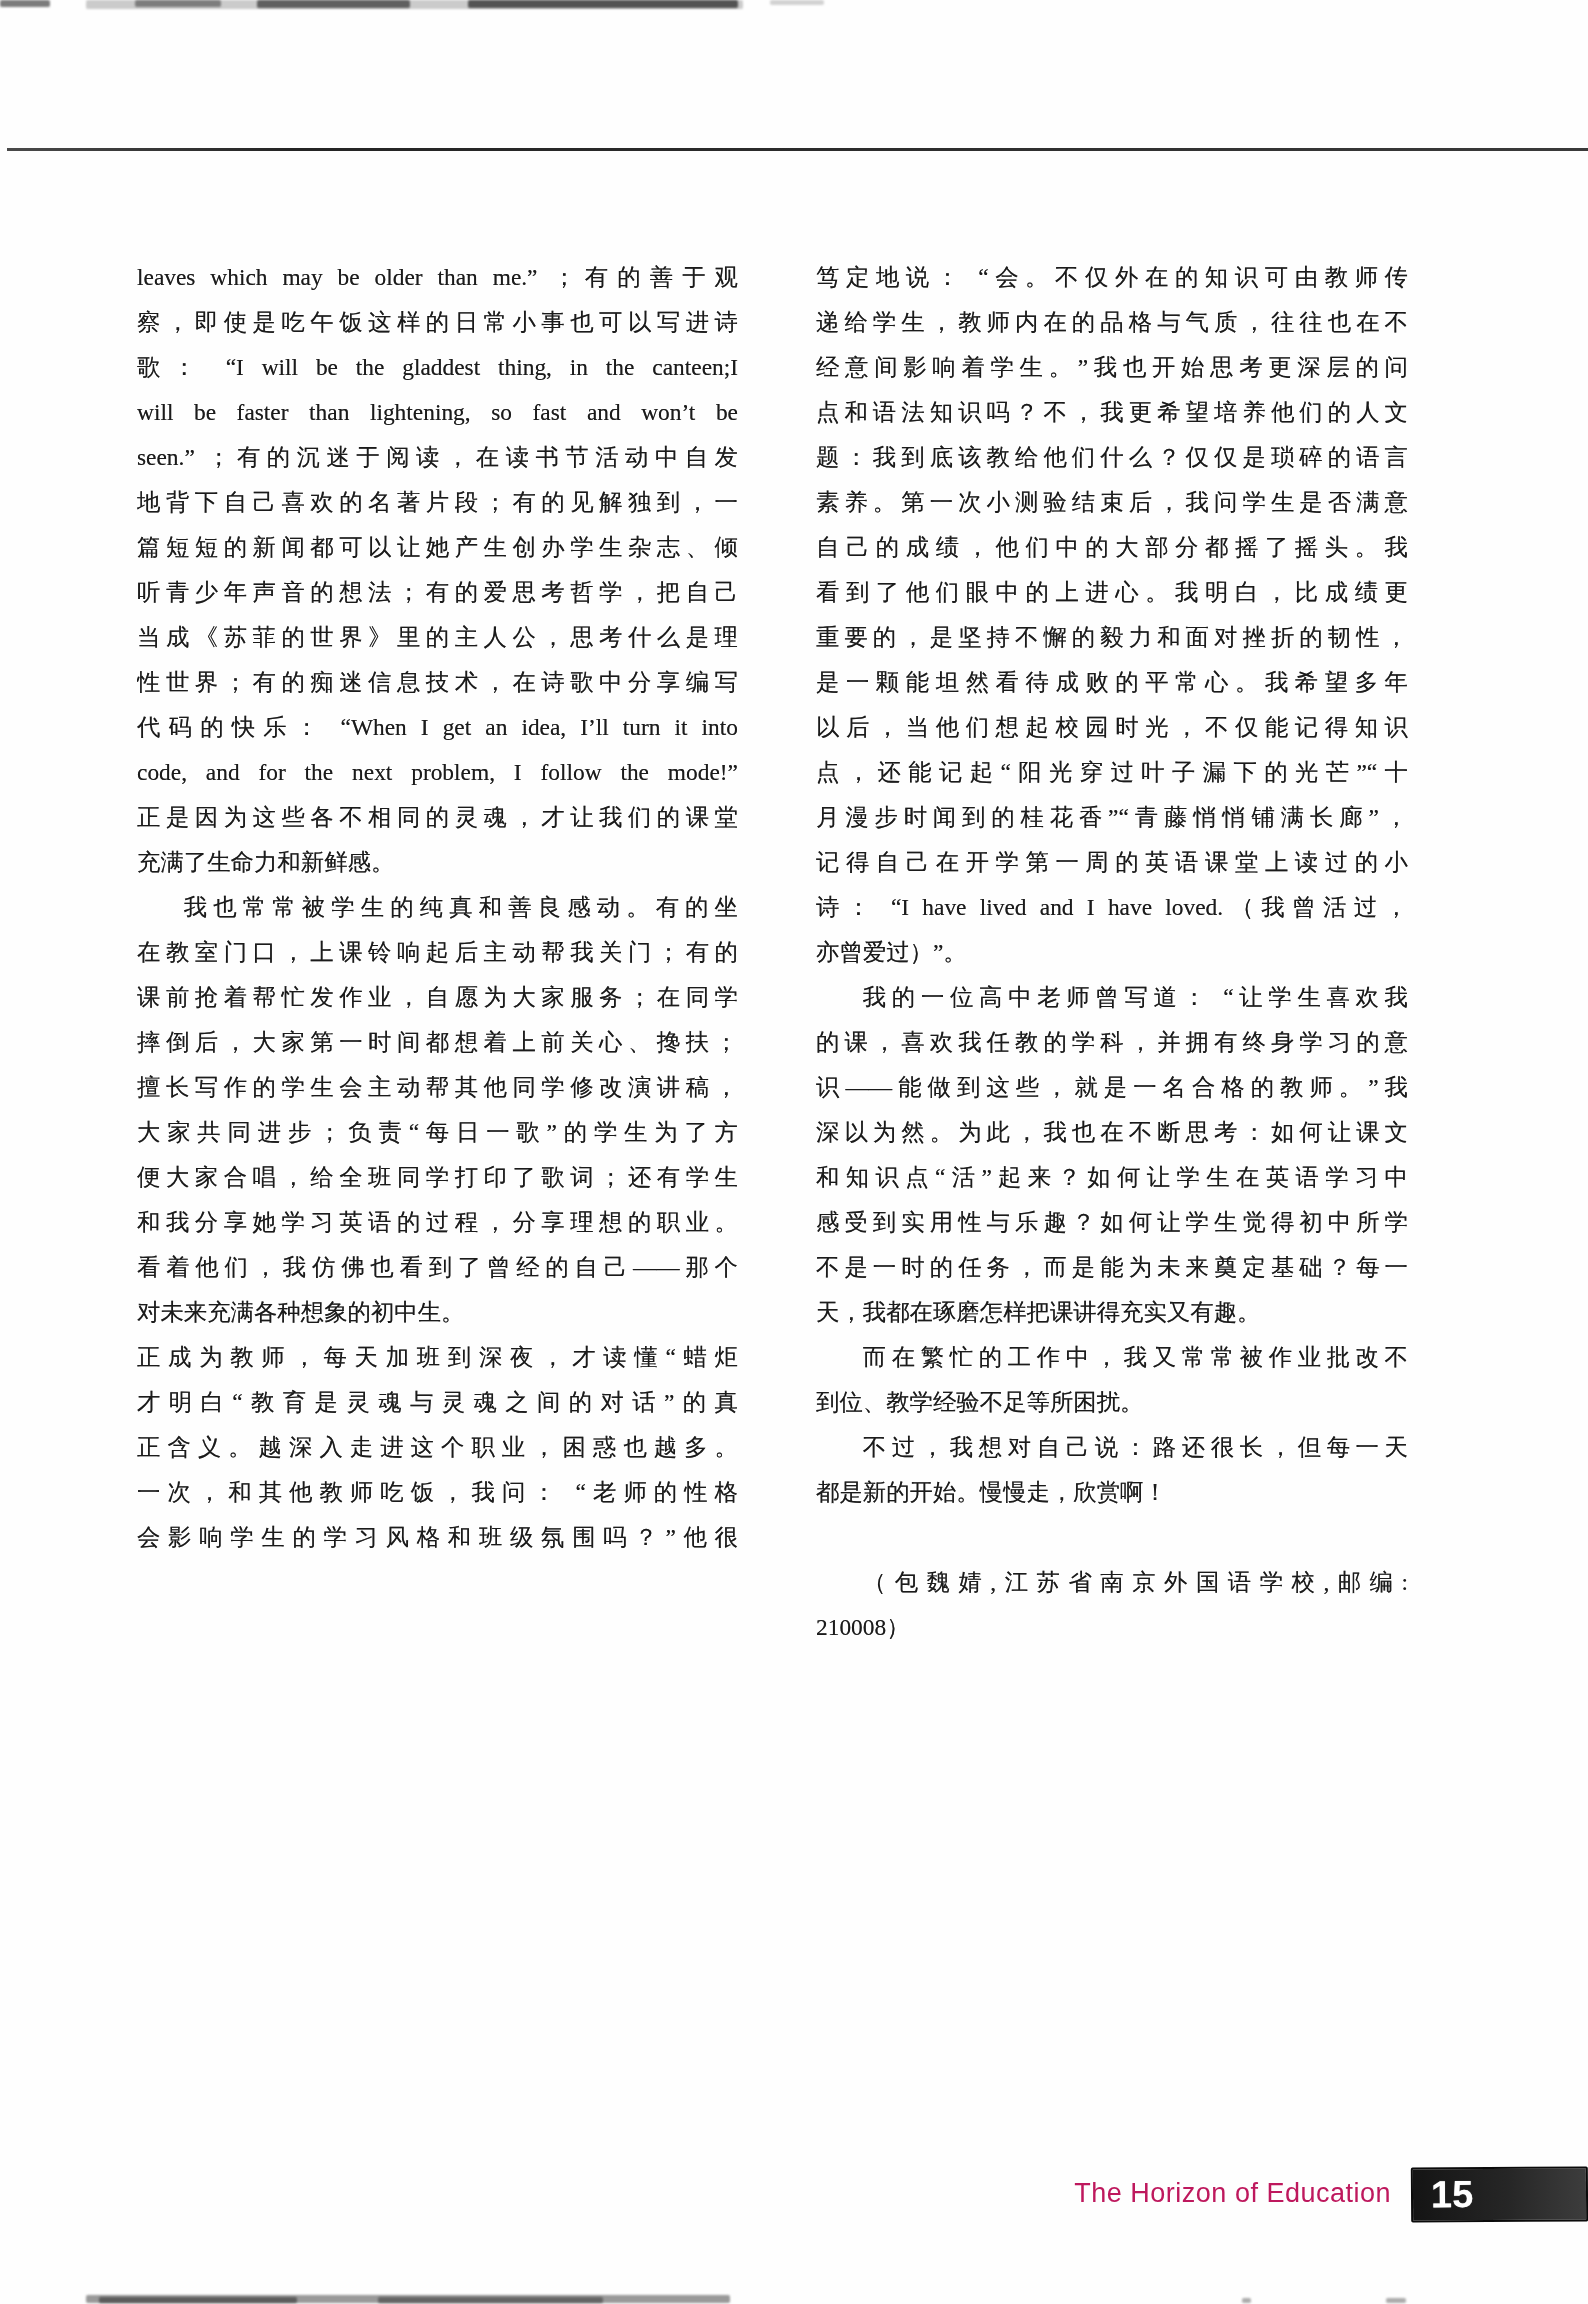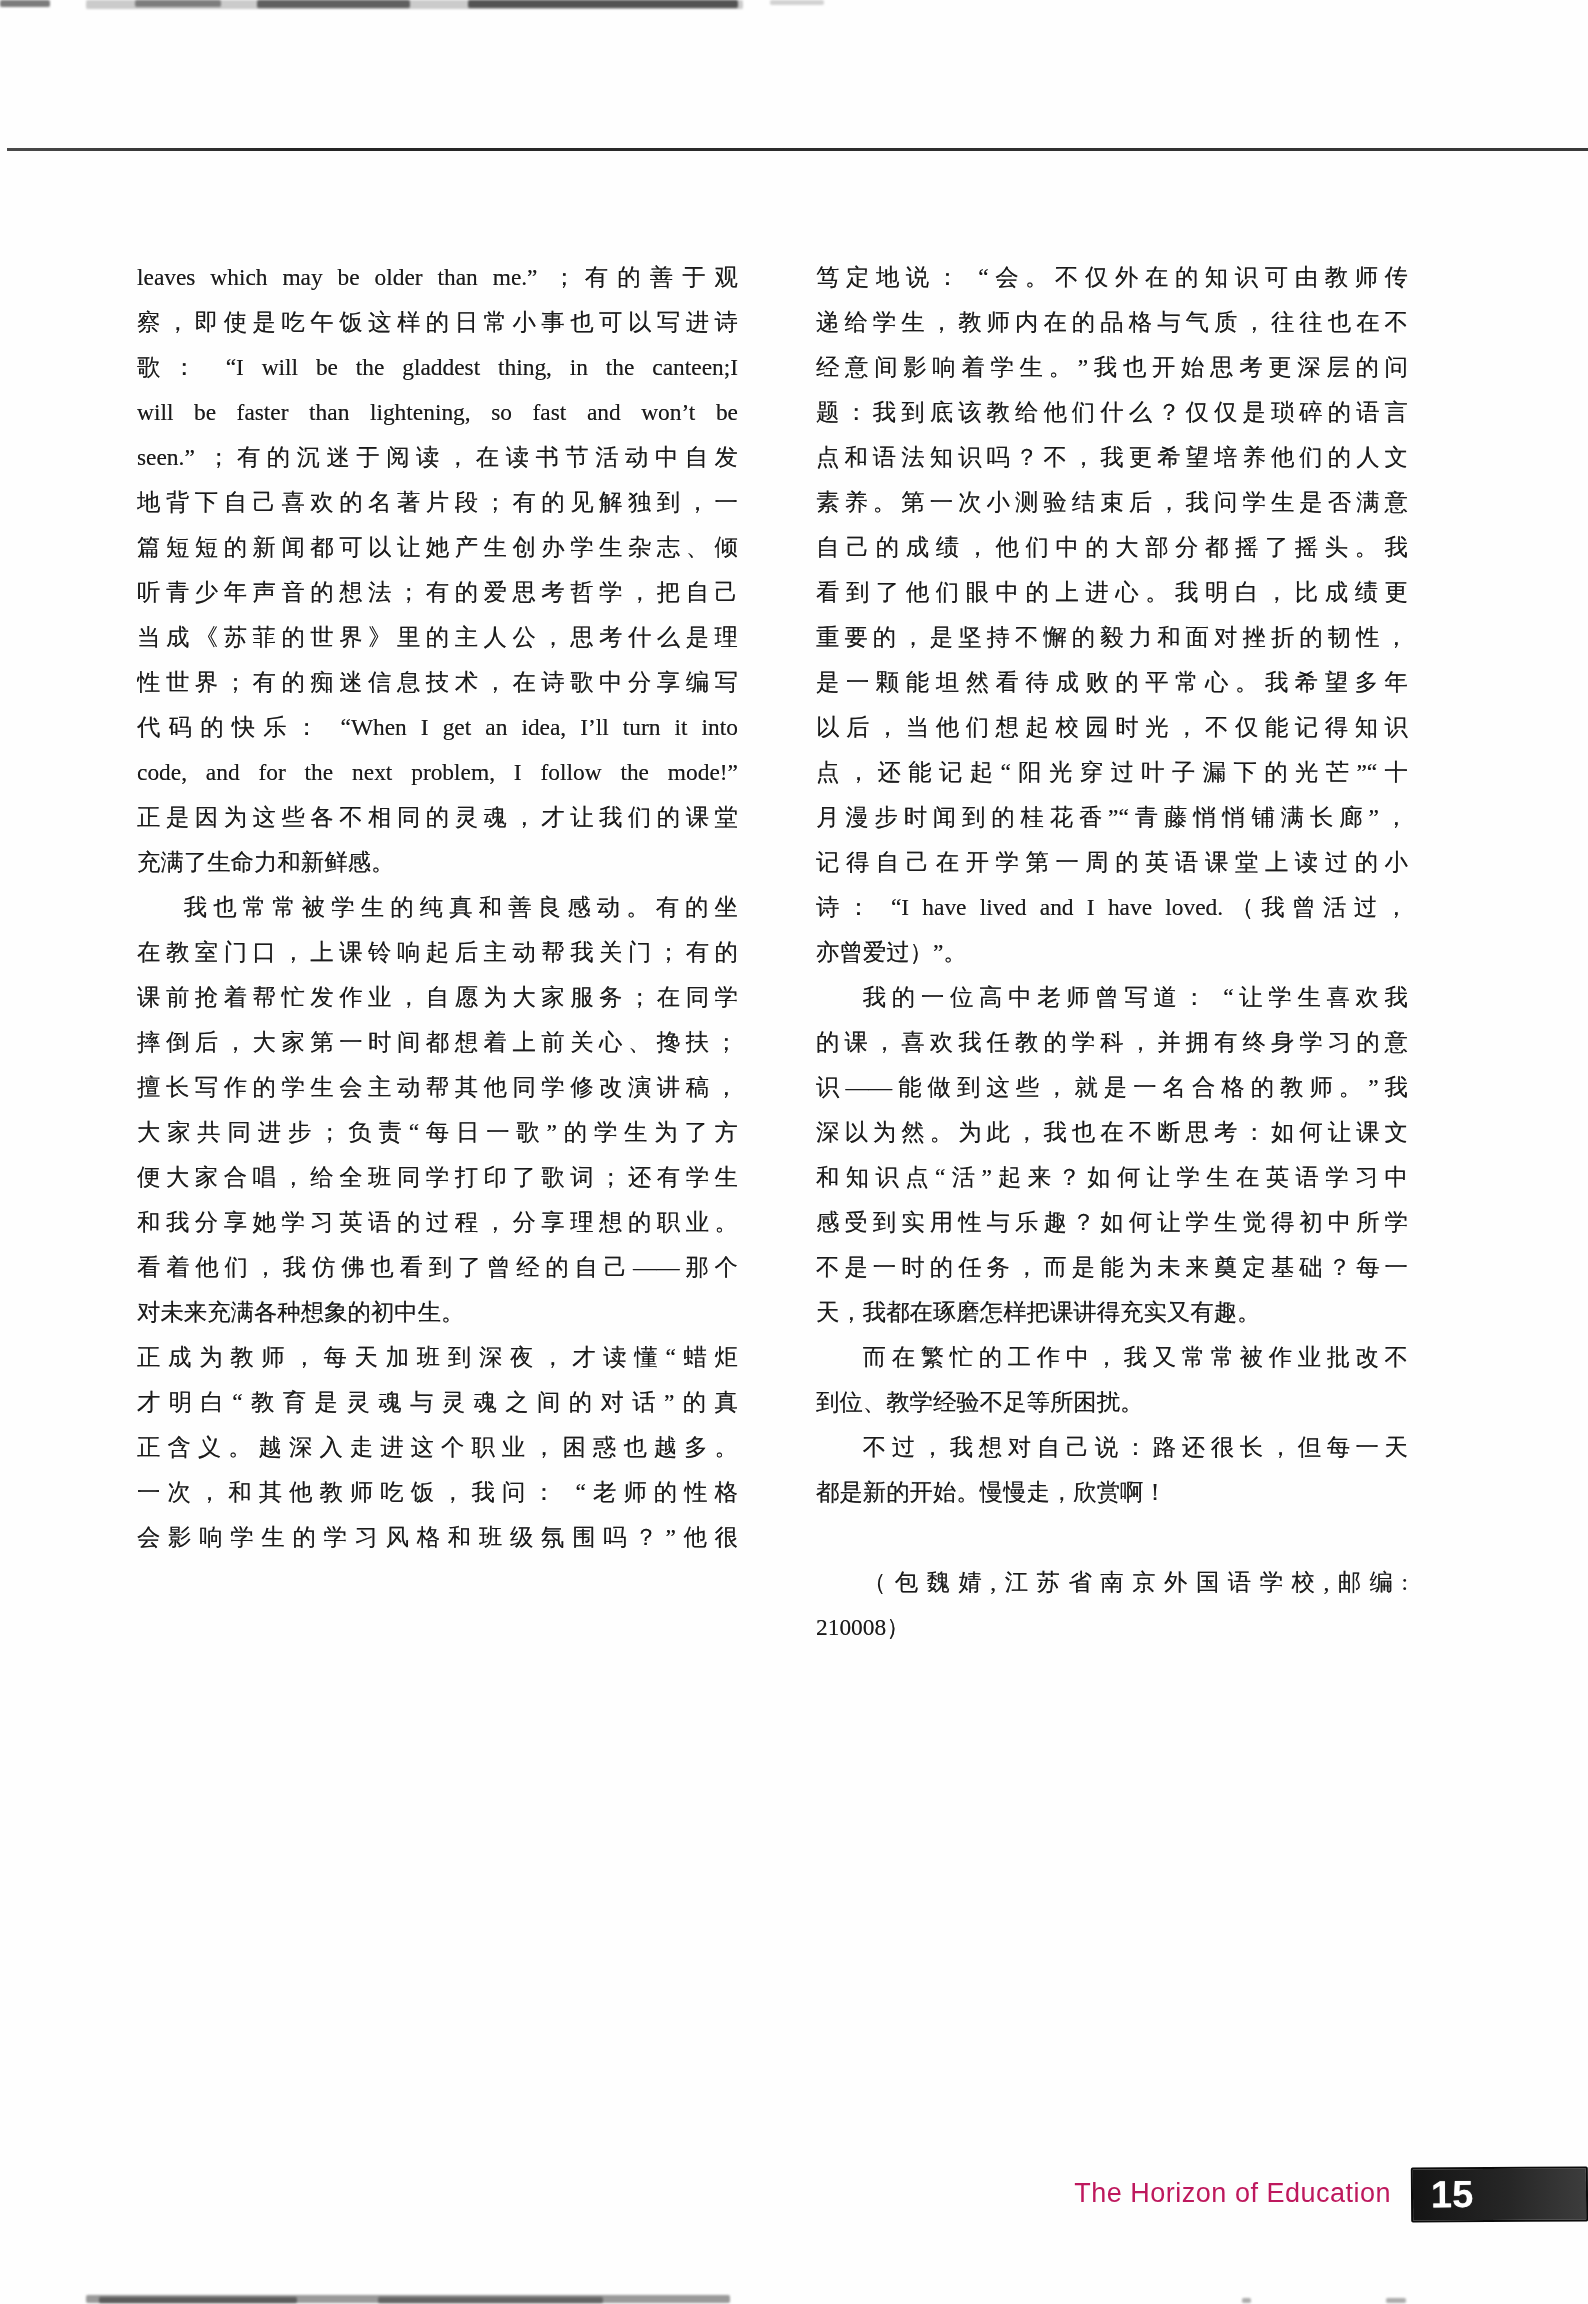--- a/index.html
+++ b/index.html
@@ -129,22 +129,22 @@
       <div class="line">正成为教师，每天加班到深夜，才读懂“蜡炬</div>
       <div class="line">才明白“教育是灵魂与灵魂之间的对话”的真</div>
       <div class="line">正含义。越深入走进这个职业，困惑也越多。</div>
       <div class="line">一次，和其他教师吃饭，我问： “老师的性格</div>
       <div class="line">会影响学生的学习风格和班级氛围吗？”他很</div>
     </div>
   <div class="col col-right">
       <div class="line">笃定地说： “会。不仅外在的知识可由教师传</div>
       <div class="line">递给学生，教师内在的品格与气质，往往也在不</div>
       <div class="line">经意间影响着学生。”我也开始思考更深层的问</div>
+      <div class="line">点和语法知识吗？不，我更希望培养他们的人文</div>
       <div class="line">题：我到底该教给他们什么？仅仅是琐碎的语言</div>
-      <div class="line">点和语法知识吗？不，我更希望培养他们的人文</div>
       <div class="line">素养。第一次小测验结束后，我问学生是否满意</div>
       <div class="line">自己的成绩，他们中的大部分都摇了摇头。我</div>
       <div class="line">看到了他们眼中的上进心。我明白，比成绩更</div>
       <div class="line">重要的，是坚持不懈的毅力和面对挫折的韧性，</div>
       <div class="line">是一颗能坦然看待成败的平常心。我希望多年</div>
       <div class="line">以后，当他们想起校园时光，不仅能记得知识</div>
       <div class="line">点，还能记起“阳光穿过叶子漏下的光芒”“十</div>
       <div class="line">月漫步时闻到的桂花香”“青藤悄悄铺满长廊”，</div>
       <div class="line">记得自己在开学第一周的英语课堂上读过的小</div>
       <div class="line">诗： “I have lived and I have loved.（我曾活过，</div>

